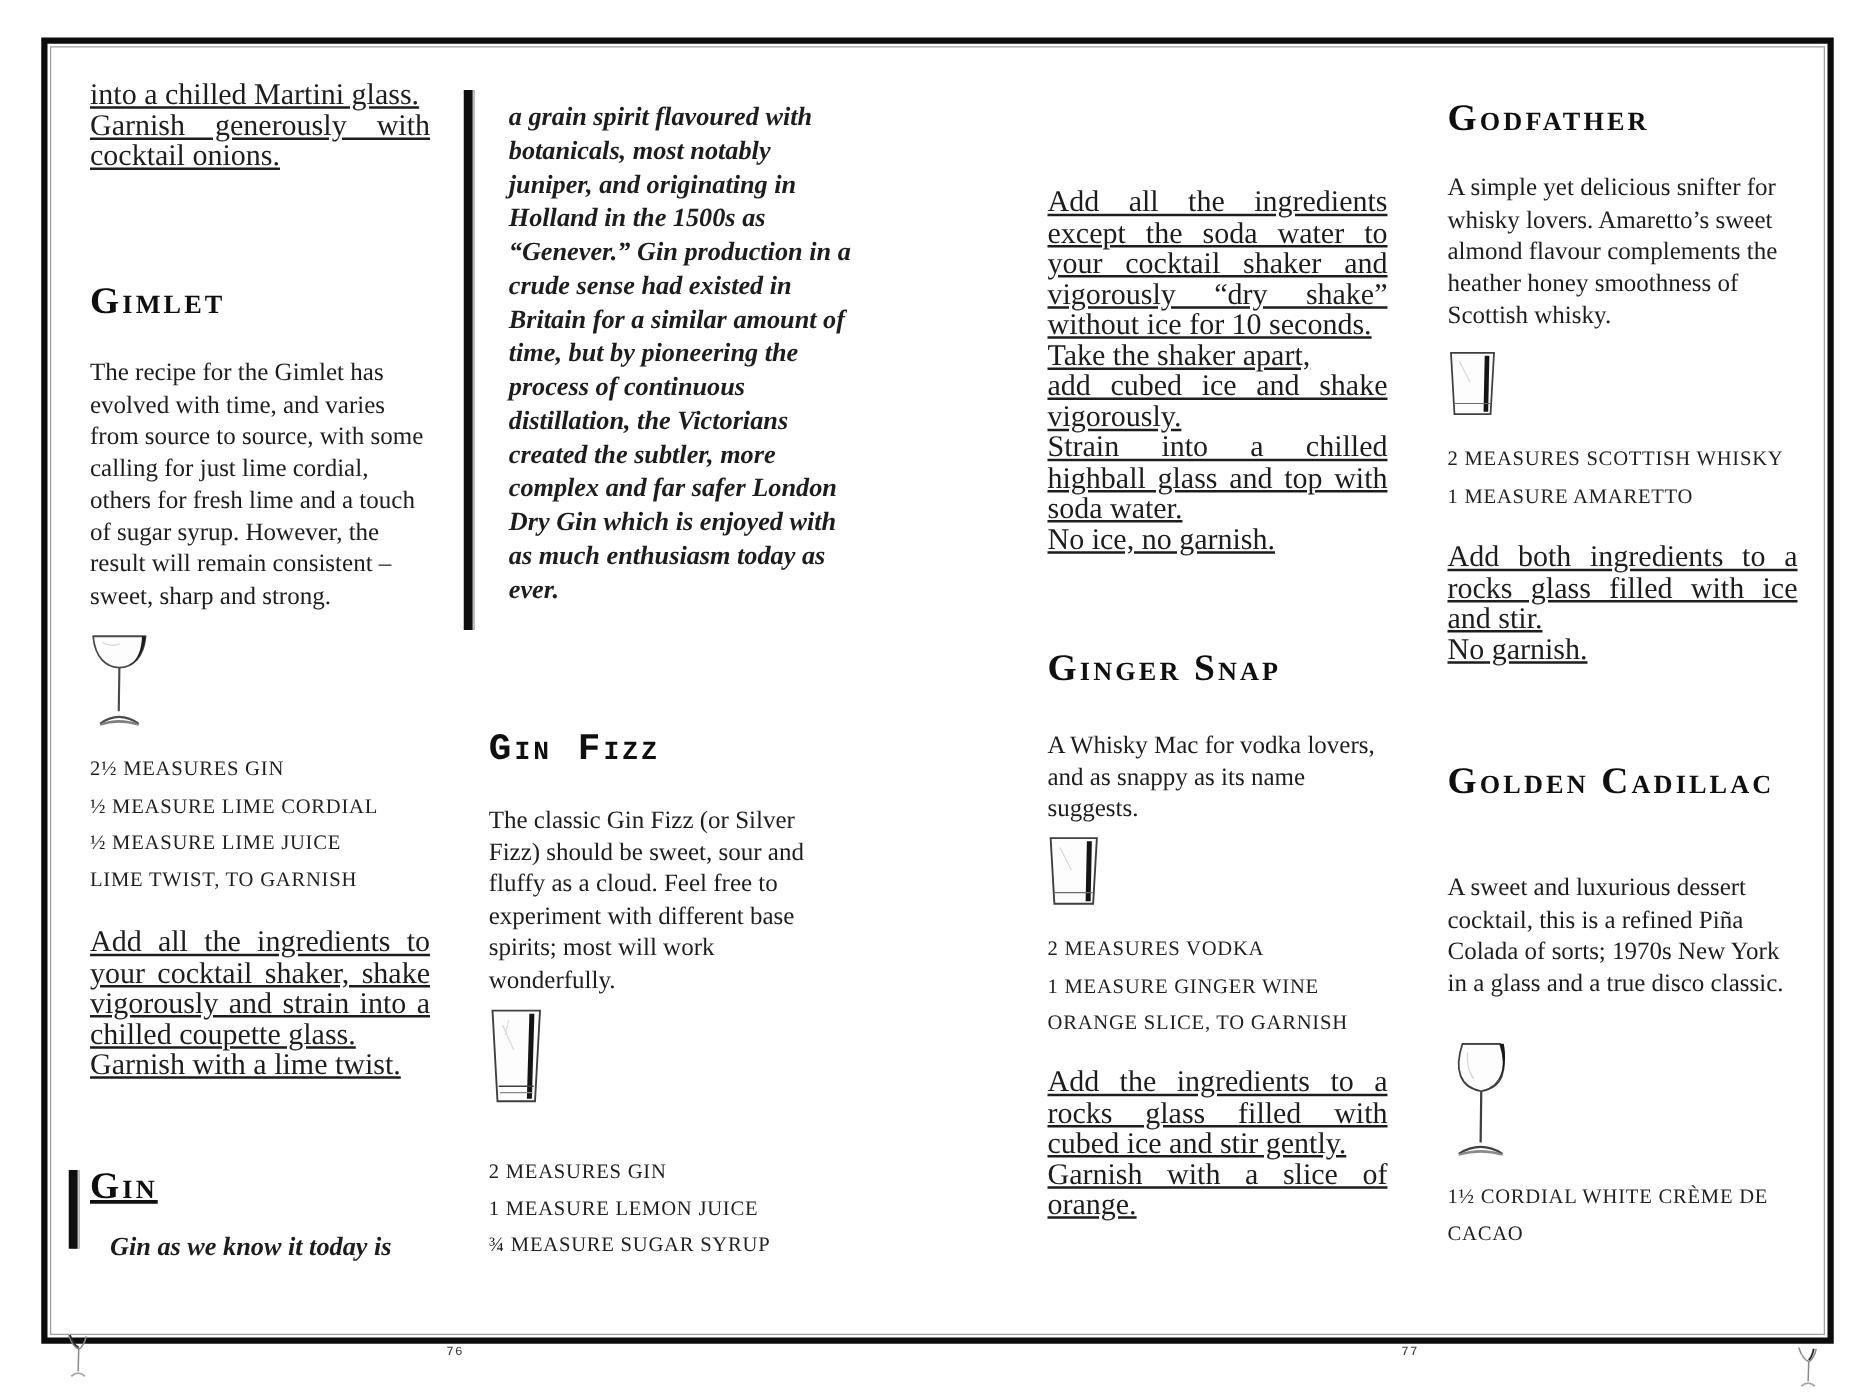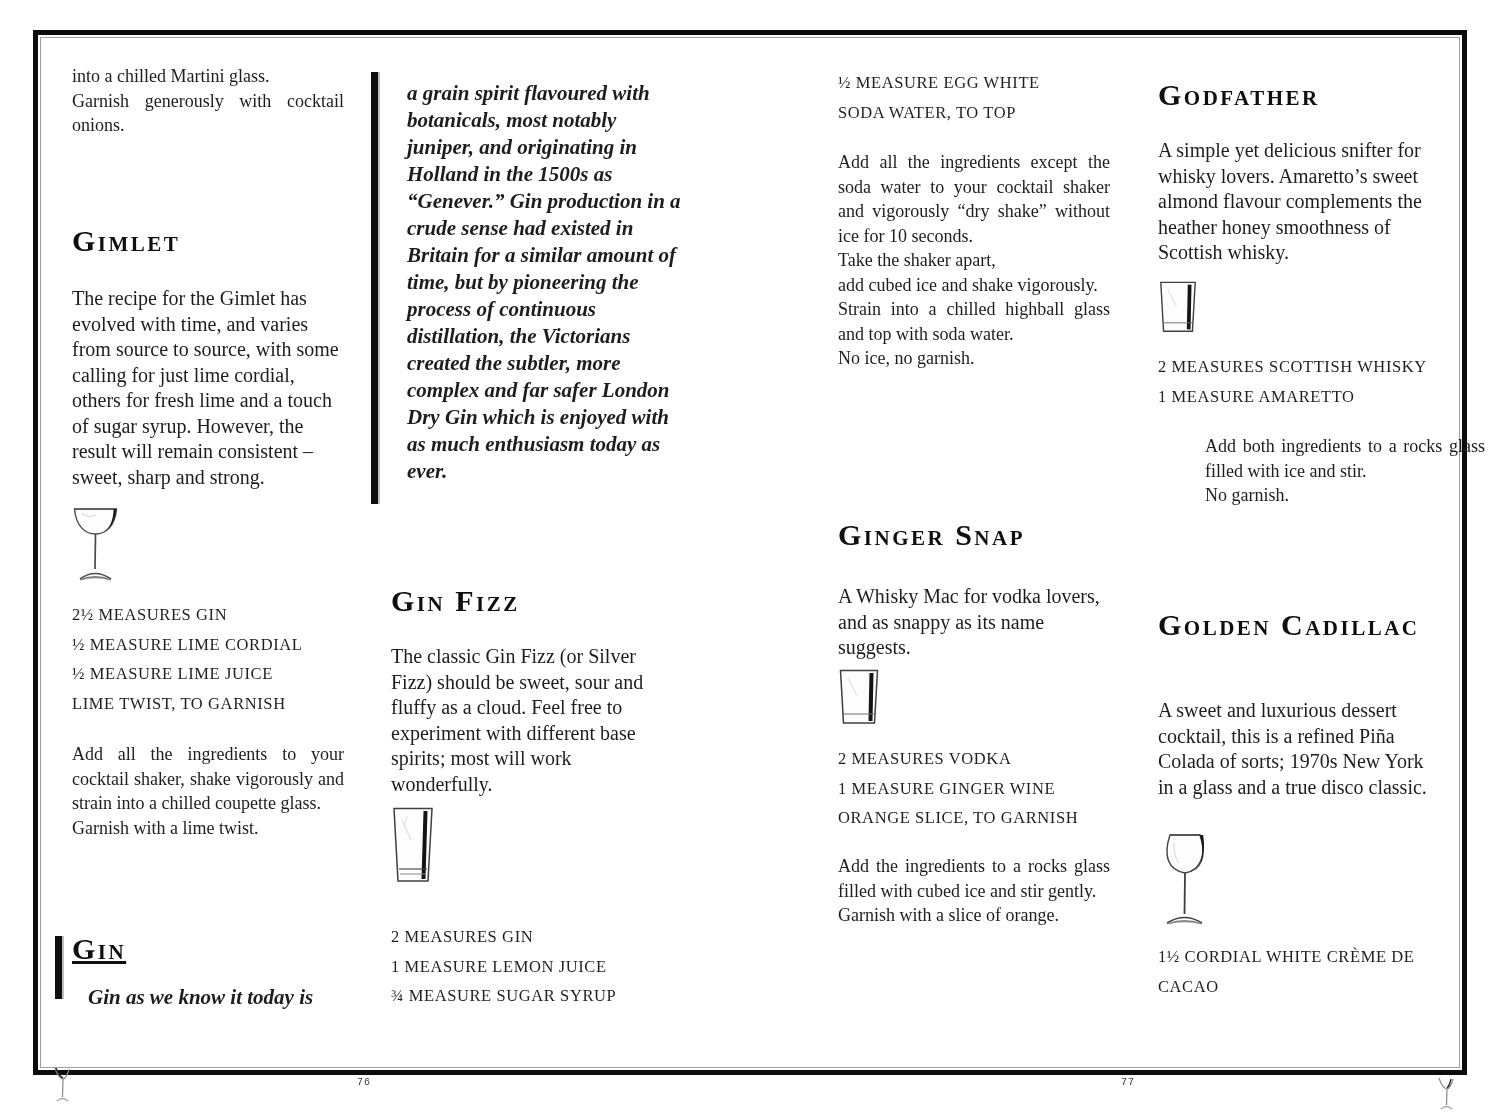--- a/index.html
+++ b/index.html
@@ -8,22 +8,22 @@
     font-family:"Liberation Serif", serif; color:#1d1d1d;
   }
   .frame {
     position:absolute; left:33px; top:30px; width:1424px; height:1035px;
     border:5px solid #0c0c0c;
   }
   .frame-inner { position:absolute; inset:2px; border:1px solid #9f9f9f; }
   .abs { position:absolute; }
   .col { position:absolute; top:0; height:1119px; }
   .body-text {
-    font-size:18px; line-height:24.5px; margin:0;
-    text-align:justify; white-space:pre-line;
+    font-size:24px; line-height:24.5px; margin:0;
+    text-align:justify; white-space:pre-line;text-decoration:underline;
   }
   .desc {
     font-size:20px; line-height:25.5px; margin:0; text-align:left;
   }
   .lede-italic {
     font-style:italic; font-weight:700; font-size:21px; line-height:27px;
     margin:16px; text-align:left;
   }
   .h {
     font-family:"Liberation Serif", serif; font-weight:700; font-size:30px;
@@ -80,21 +80,21 @@
 <div class="vbar" style="left:55px; top:936px; width:7px; height:63px;"></div>
 <h2 class="h abs" style="left:72px; top:930px;text-decoration:underline;">Gin</h2>
 <p class="lede-italic abs" style="left:72px; top:968px; width:300px; white-space:nowrap;">Gin as we know it today is</p>
 
 <div class="vbar" style="left:371px; top:72px; width:7px; height:432px;"></div>
 
 <div class="col" style="left:391px; width:276px;">
 
   <p class="lede-italic abs" style="top:64px; width:276px;">a grain spirit flavoured with botanicals, most notably juniper, and originating in Holland in the 1500s as “Genever.” Gin production in a crude sense had existed in Britain for a similar amount of time, but by pioneering the process of continuous distillation, the Victorians created the subtler, more complex and far safer London Dry Gin which is enjoyed with as much enthusiasm today as ever.</p>
 
-  <h2 class="h abs" style="top:582px;">Gin Fizz</h2>
+  <h2 class="h abs" style="top:582px;font-family:Liberation Mono, monospace;">Gin Fizz</h2>
 
   <p class="desc abs" style="top:644px; width:276px;">The classic Gin Fizz (or Silver Fizz) should be sweet, sour and fluffy as a cloud. Feel free to experiment with different base spirits; most will work wonderfully.</p>
 
   <svg class="glass abs" style="top:806px; left:0;" width="44" height="78" viewBox="0 0 44 78">
     <path d="M3 2.5 L7 75 L37 75 L41 2.5 Z" fill="#fdfdfd" stroke="#3f3f3f" stroke-width="1.5"></path>
     <path d="M34.5 5 L32.5 73" stroke="#141414" stroke-width="4"></path>
     <line x1="8" y1="63" x2="36" y2="63" stroke="#3f3f3f" stroke-width="1.1"></line>
     <line x1="9" y1="68" x2="35" y2="68" stroke="#8a8a8a" stroke-width="1"></line>
     <line x1="11" y1="14" x2="20" y2="34" stroke="#d8d8d8" stroke-width="1"></line>
     <line x1="16" y1="10" x2="13" y2="22" stroke="#e0e0e0" stroke-width="1"></line>
@@ -102,24 +102,20 @@
 
   <ul class="ing abs" style="top:928px; width:276px;">
     <li>2 MEASURES GIN</li>
     <li>1 MEASURE LEMON JUICE</li>
     <li>¾ MEASURE SUGAR SYRUP</li>
   </ul>
 </div>
 
 <div class="col" style="left:838px; width:272px;">
 
-  <ul class="ing abs" style="top:74px; width:272px;">
-    <li>½ MEASURE EGG WHITE</li>
-    <li>SODA WATER, TO TOP</li>
-  </ul>
 
   <p class="body-text abs" style="top:150px; width:272px;">Add all the ingredients except the soda water to your cocktail shaker and vigorously “dry shake” without ice for 10 seconds.
 Take the shaker apart,
 add cubed ice and shake vigorously.
 Strain into a chilled highball glass and top with soda water.
 No ice, no garnish.</p>
 
   <h2 class="h abs" style="top:516px;">Ginger Snap</h2>
 
   <p class="desc abs" style="top:584px; width:276px;">A Whisky Mac for vodka lovers, and as snappy as its name suggests.</p>
@@ -152,21 +148,21 @@
     <path d="M33.5 5 L32.5 53" stroke="#141414" stroke-width="4"></path>
     <line x1="6" y1="46" x2="36" y2="46" stroke="#6a6a6a" stroke-width="1"></line>
     <line x1="10" y1="10" x2="19" y2="28" stroke="#d8d8d8" stroke-width="1"></line>
   </svg>
 
   <ul class="ing ing-wide abs" style="top:352px; width:280px;">
     <li>2 MEASURES SCOTTISH WHISKY</li>
     <li>1 MEASURE AMARETTO</li>
   </ul>
 
-  <p class="body-text abs" style="top:434px; width:280px;margin-left:47px;">Add both ingredients to a rocks glass filled with ice and stir.
+  <p class="body-text abs" style="top:434px; width:280px;">Add both ingredients to a rocks glass filled with ice and stir.
 No garnish.</p>
 
   <h2 class="h abs" style="top:606px; width:280px;">Golden Cadillac</h2>
 
   <p class="desc abs" style="top:698px; width:280px;">A sweet and luxurious dessert cocktail, this is a refined Piña Colada of sorts; 1970s New York in a glass and a true disco classic.</p>
 
   <svg class="glass abs" style="top:833px; left:2px;" width="50" height="96" viewBox="0 0 50 96">
     <path d="M10 2 C3 23 8 37 25 40 C42 37 47 23 40 2 Z" fill="#fdfdfd" stroke="#3f3f3f" stroke-width="1.4"></path>
     <line x1="10" y1="2" x2="40" y2="2" stroke="#3f3f3f" stroke-width="1"></line>
     <path d="M40 2 C45 19 42 32 30 38 C43 33 46 17 43 2 Z" fill="#181818"></path>

